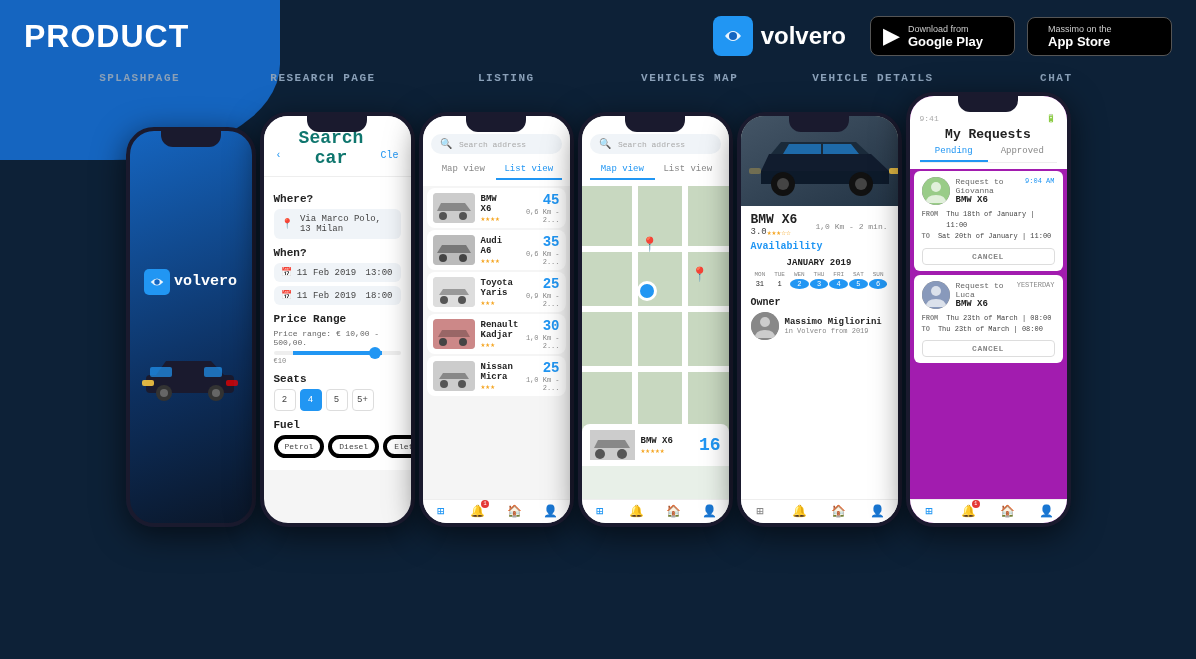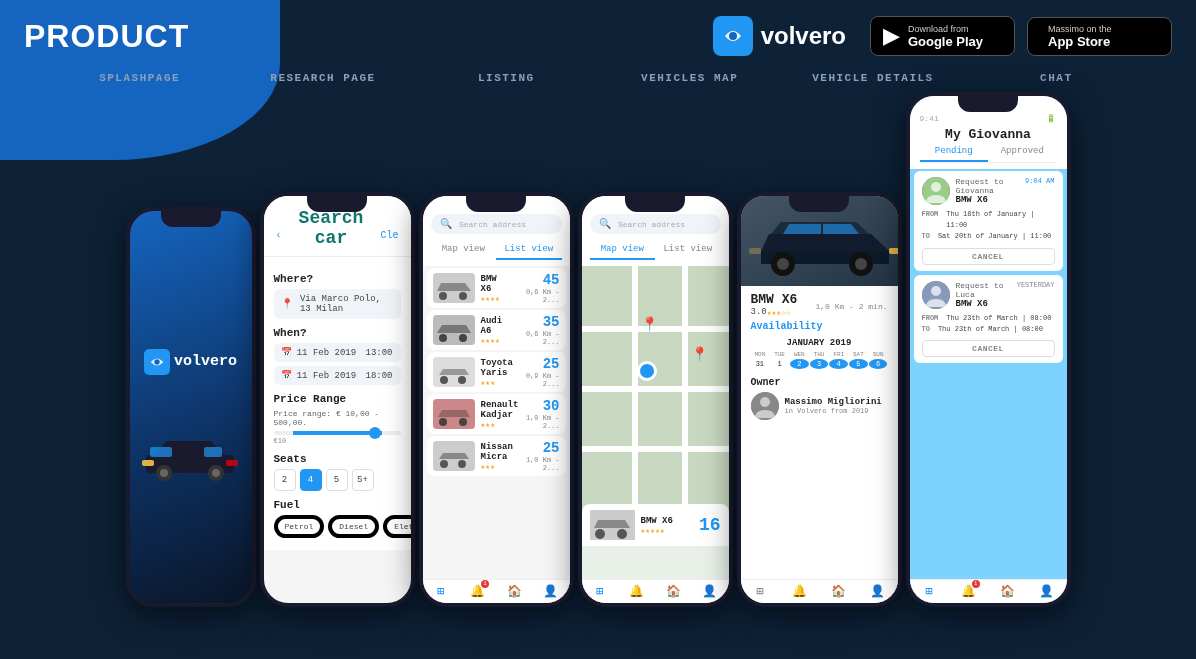--- a/index.html
+++ b/index.html
@@ -441,22 +441,22 @@
       width: 28px; height: 28px;
       border-radius: 50%;
       background: #888;
       overflow: hidden;
     }
     .details-owner-name { font-size: 9px; font-weight: 700; color: #222; }
     .details-owner-since { font-size: 7px; color: #888; }
 
     
     .phone-chat {
-      width: 165px; height: 515px;
-      background: #7dd3fc;
+      width: 165px; height: 435px;
+      background: #a21caf;
     }
 
     .chat-header {
       background: #fff;
       padding: 18px 10px 6px;
       text-align: center;
     }
 
     .chat-title { font-size: 13px; font-weight: 700; color: #222; }
 
@@ -925,21 +925,21 @@
     </div>
 
     <div class="phone phone-chat">
       <div class="phone-notch"></div>
 
       <div class="chat-header">
         <div style="display:flex;justify-content:space-between;align-items:center;padding:0 0 4px;">
           <span style="font-size:8px;color:#aaa;">9:41</span>
           <span style="font-size:8px;color:#aaa;">🔋</span>
         </div>
-        <div class="chat-title">My Giovanna</div>
+        <div class="chat-title">My Requests</div>
         <div class="chat-tabs">
           <div class="chat-tab active">Pending</div>
           <div class="chat-tab">Approved</div>
         </div>
       </div>
 
       <div class="chat-item">
         <div class="chat-item-header">
           <div class="chat-avatar">
             <svg viewBox="0 0 28 28" width="28" height="28">

